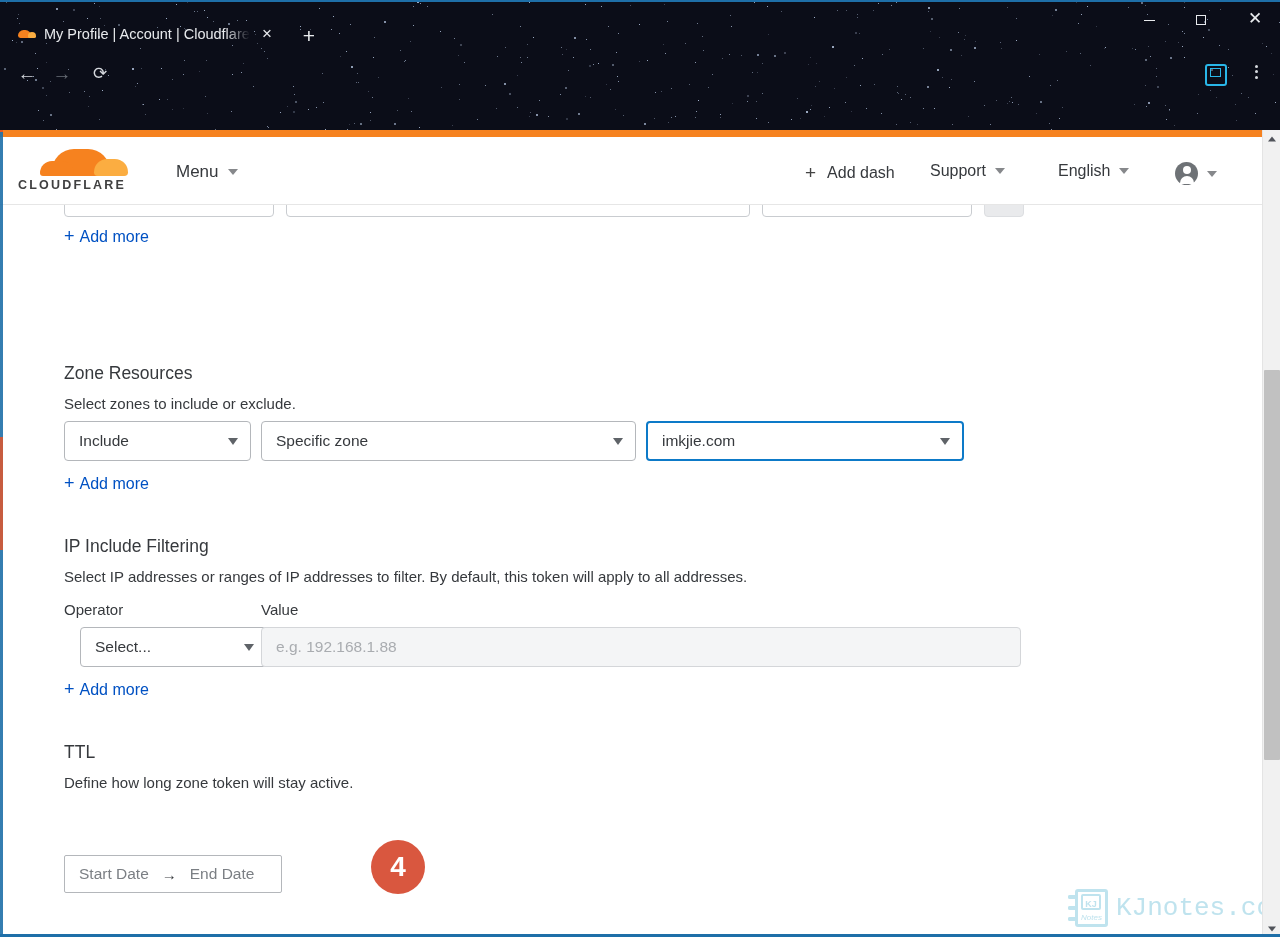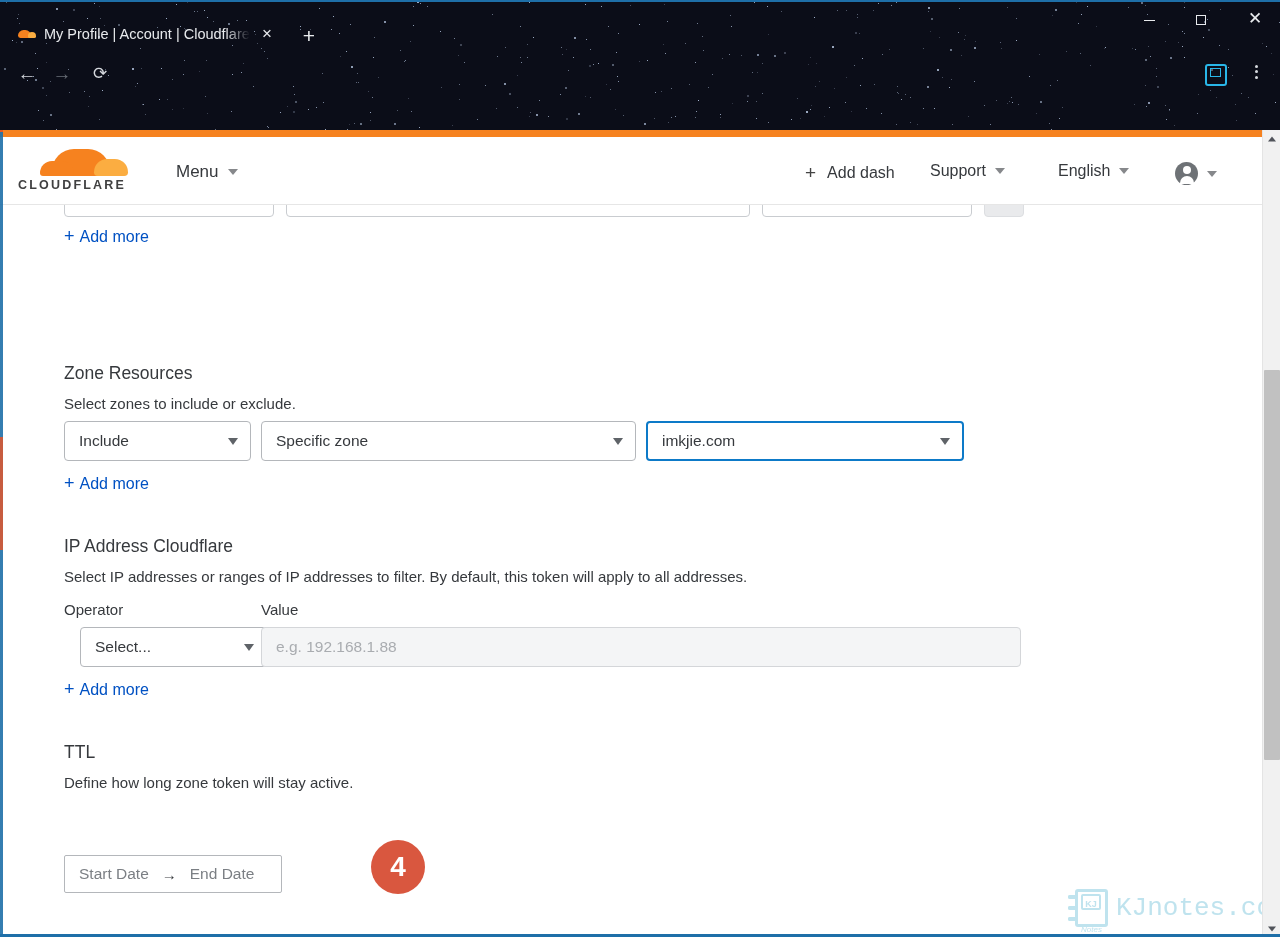--- a/index.html
+++ b/index.html
@@ -295,21 +295,21 @@
     position:absolute; left:7px; top:2px; width:33px; height:38px;
     border:3px solid #bfe3ee; border-radius:3px;
   }
   #wm-badge .sq {
     position:absolute; left:13px; top:7px; width:20px; height:16px;
     border:2.5px solid #bfe3ee; border-radius:2px;
     color:#bfe3ee; font-size:9px; font-weight:bold; line-height:16px; text-align:center;
   }
   #wm-badge .nt {
     position:absolute; left:13px; top:26px; width:22px;
-    color:#bfe3ee; font-size:8px; font-style:italic;margin-top:12px;
+    color:#bfe3ee; font-size:8px; font-style:italic;
   }
   #wm-badge .ring {
     position:absolute; left:0; width:9px; height:4px;
     border:2px solid #bfe3ee; border-right:none; border-radius:3px 0 0 3px;
   }
   #wm-text {
     color:#bfe3ee; font-size:26px; font-family:"Liberation Mono", monospace; letter-spacing:0px;
   }
 
   
@@ -866,21 +866,21 @@
     </div>
     <div class="cf-select focused" style="left:646px; top:216px; width:318px;">
       <span>imkjie.com</span>
       <span class="sel-caret"></span>
     </div>
     <div class="add-more" style="left:64px; top:268px;">
       <span class="pl">+</span>
       <span>Add more</span>
     </div>
 
-    <div class="section-title" style="left:64px; top:331px;">IP Address Cloudflare</div>
+    <div class="section-title" style="left:64px; top:331px;">IP Include Filtering</div>
     <div class="section-desc" style="left:64px; top:363px; width:900px;">Select IP addresses or ranges of IP addresses to filter. By default, this token will apply to all addresses.</div>
 
     <div class="field-label" style="left:64px; top:396px;">Operator</div>
     <div class="field-label" style="left:261px; top:396px;">Value</div>
 
     <div class="cf-select" style="left:80px; top:422px; width:187px;">
       <span>Select...</span>
       <span class="sel-caret"></span>
     </div>
     <div class="cf-input" style="left:261px; top:422px; width:760px;">

